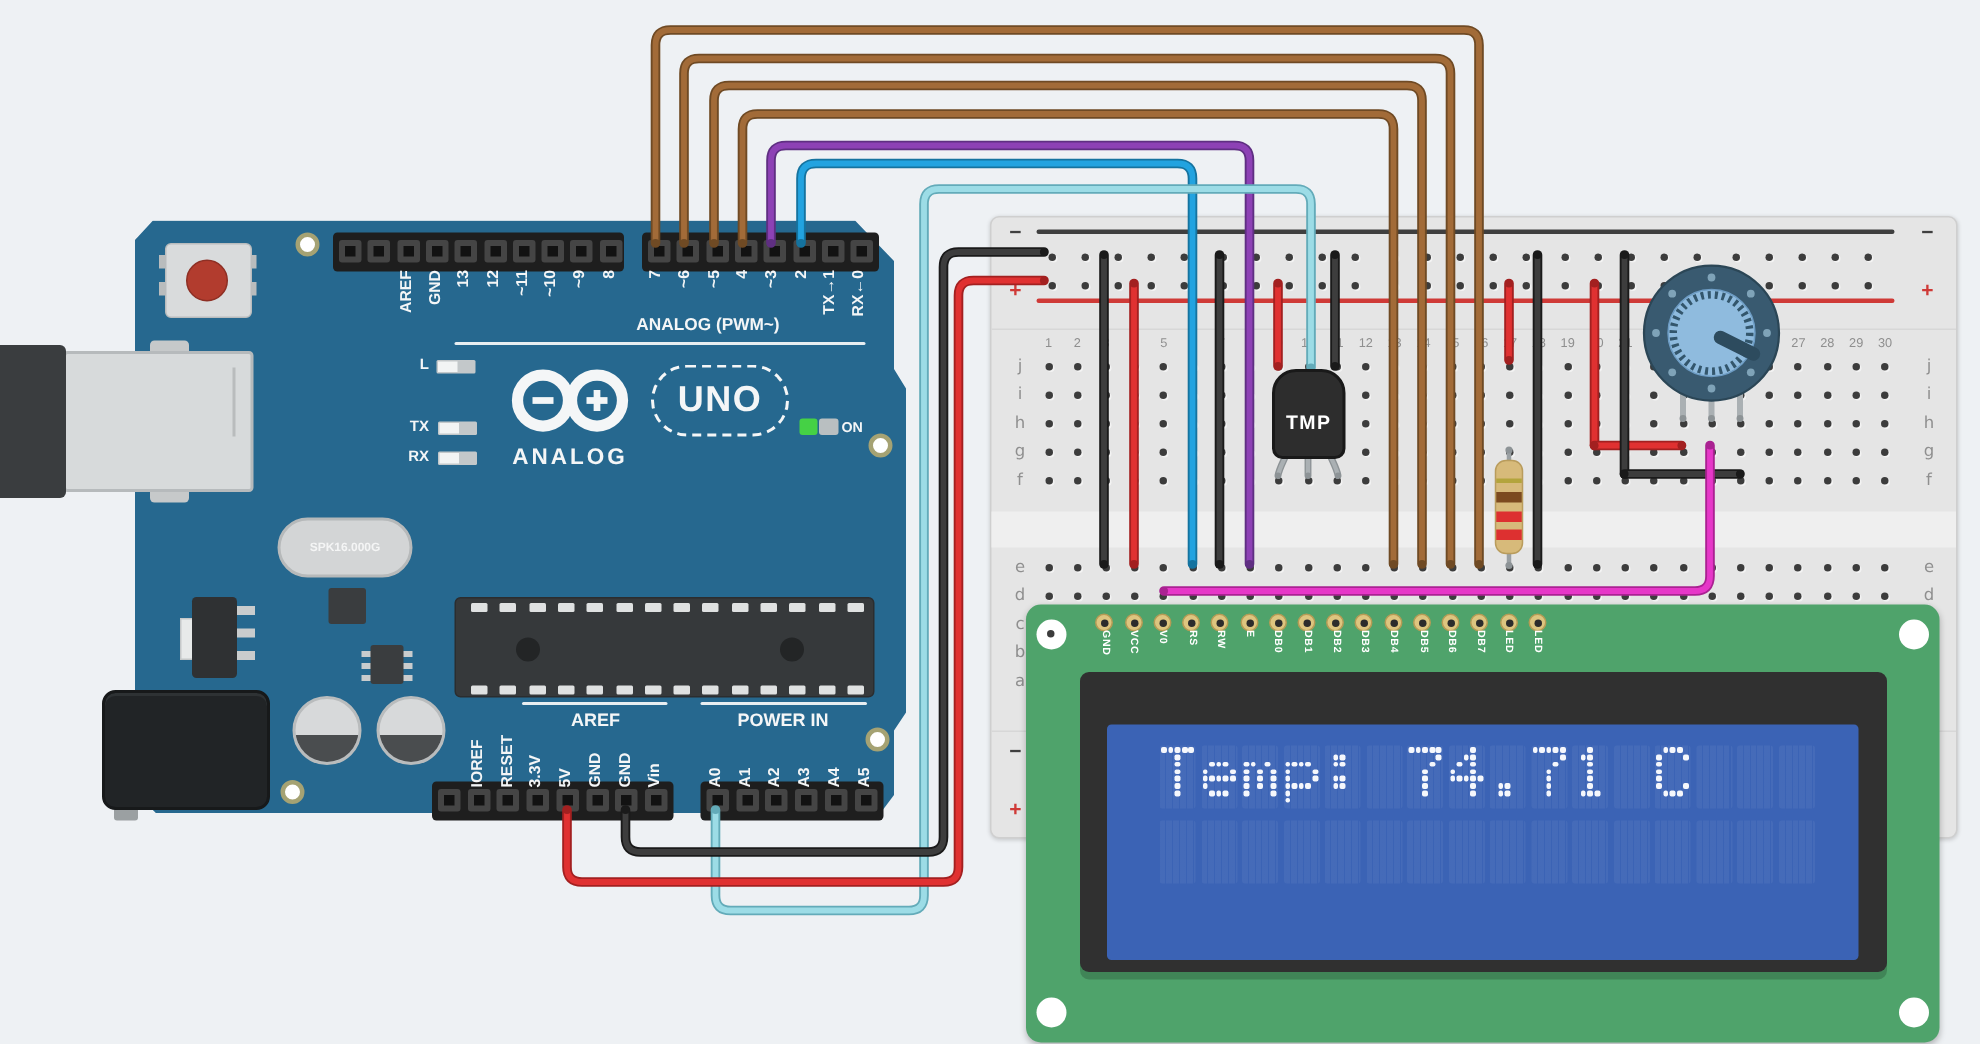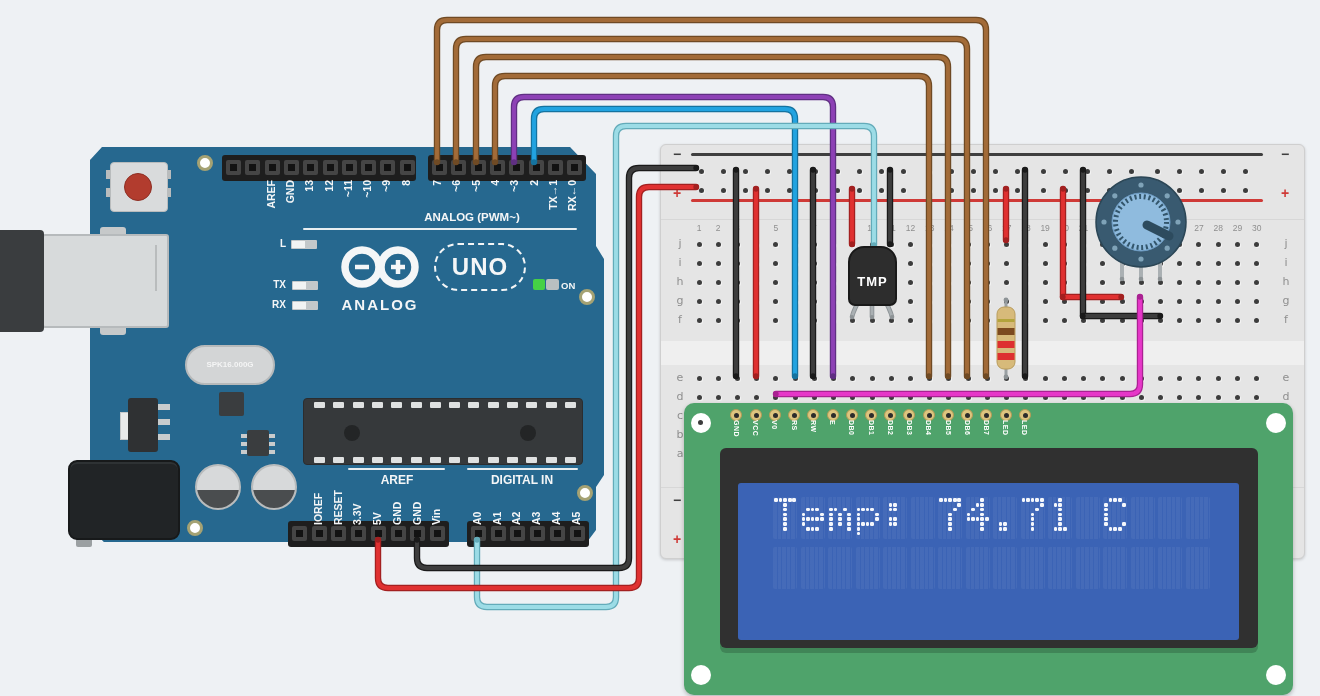--- a/index.html
+++ b/index.html
@@ -716,21 +716,21 @@
         <i></i>
       </div>
     </div>
 
   <div class="silk" style="left:303px;top:228px;width:274px;height:2px;"></div>
   <div class="silk" style="left:348px;top:468px;width:97px;height:2px;"></div>
   <div class="silk" style="left:467px;top:468px;width:111px;height:2px;"></div>
 
   <div class="wtxt" style="left:372px;top:211px;width:200px;text-align:center;font-size:11.5px;">ANALOG (PWM~)</div>
   <div class="wtxt" style="left:347px;top:473px;width:100px;text-align:center;font-size:12px;">AREF</div>
-  <div class="wtxt" style="left:462px;top:473px;width:120px;text-align:center;font-size:12px;">DIGITAL IN</div>
+  <div class="wtxt" style="left:462px;top:473px;width:120px;text-align:center;font-size:12px;">POWER IN</div>
 
   <div class="wtxt" style="left:266px;top:238px;width:20px;text-align:right;font-size:10px;">L</div>
   <div class="ledbar" style="left:291px;top:240px;width:26px;">
       <i></i>
     </div>
   <div class="wtxt" style="left:262px;top:279px;width:24px;text-align:right;font-size:10px;">TX</div>
   <div class="ledbar" style="left:292px;top:281px;width:26px;">
       <i></i>
     </div>
   <div class="wtxt" style="left:262px;top:299px;width:24px;text-align:right;font-size:10px;">RX</div>

